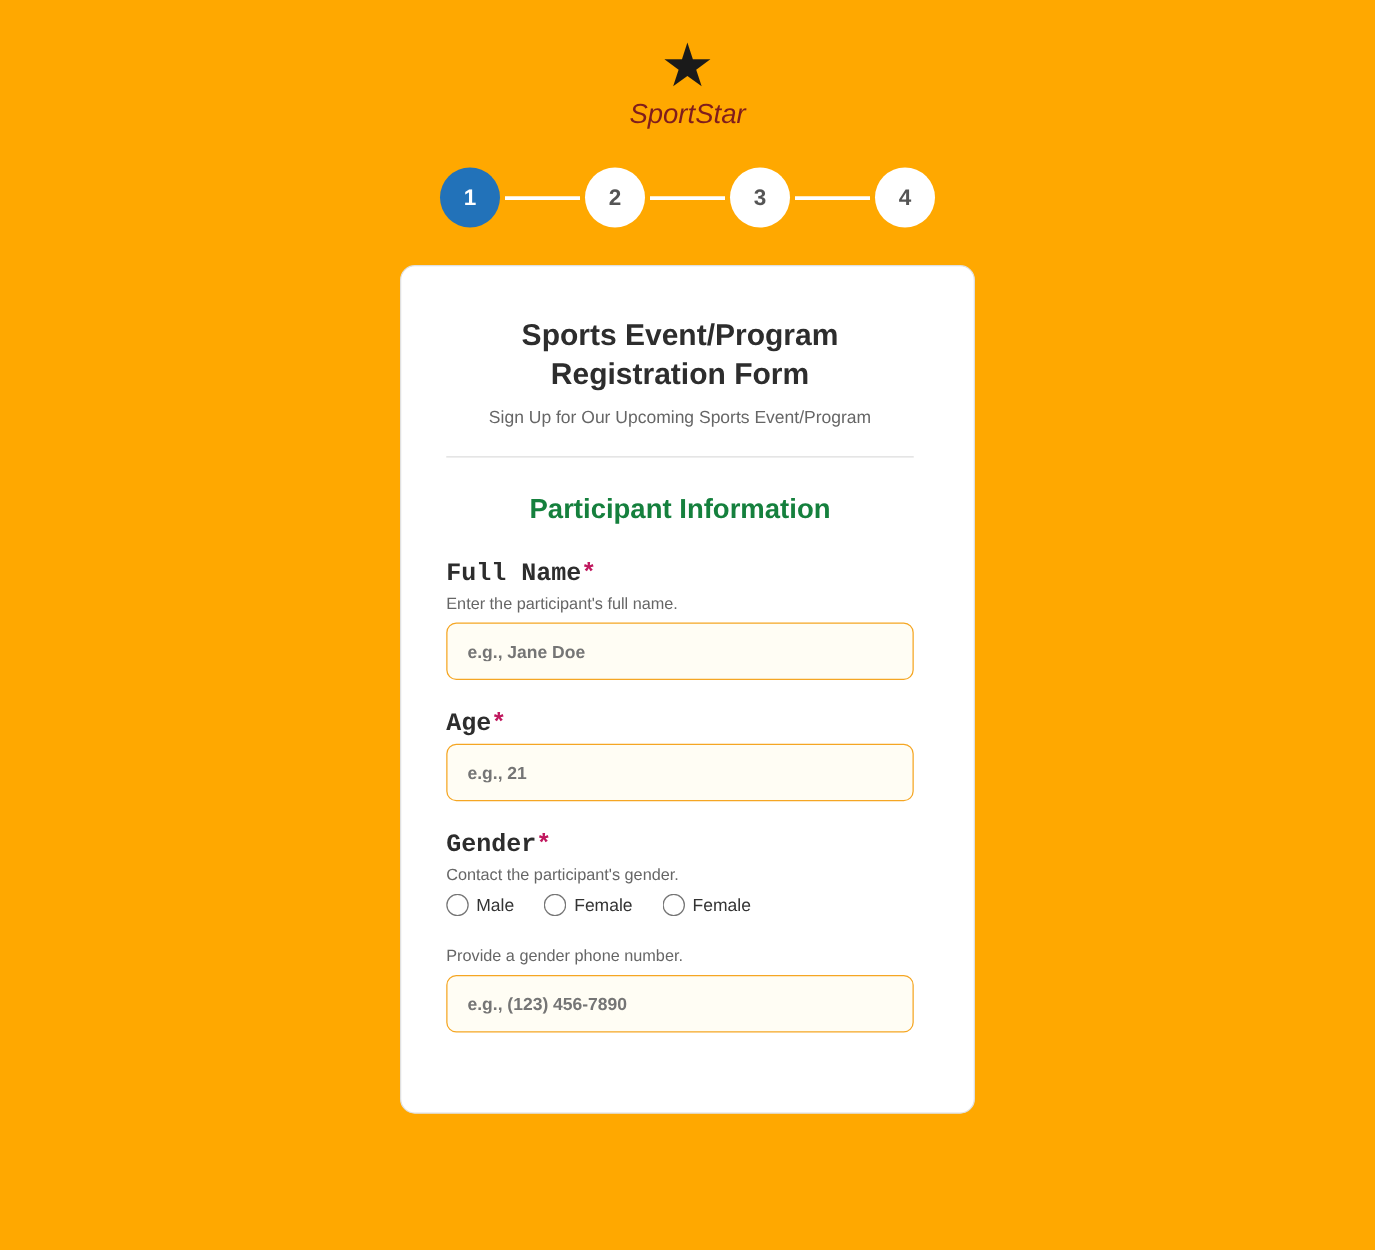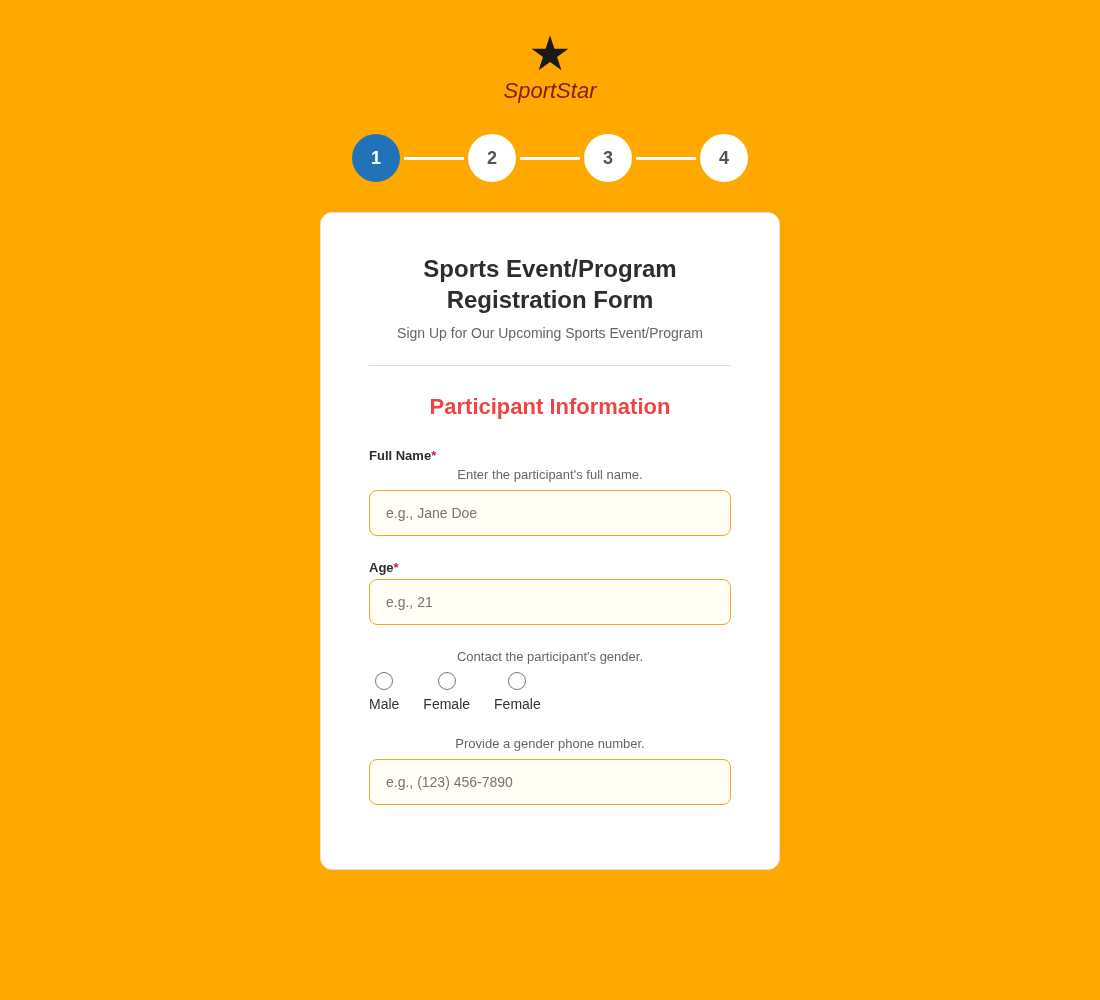--- a/index.html
+++ b/index.html
@@ -62,21 +62,21 @@
       height: 3px;
       background: white;
       margin: 0 4px;
     }
 
     
     .form-card {
       background: white;
       border-radius: 12px;
       width: 460px;
-      padding: 40px 48px 40px 48px;
+      padding: 40px 48px 40px 36px;
       border: 1px solid #e0e0e0;
     }
 
     .form-title {
       text-align: center;
       font-size: 24px;
       font-weight: bold;
       color: #2d2d2d;
       line-height: 1.3;
       margin-bottom: 10px;
@@ -93,72 +93,71 @@
     .divider {
       border: none;
       border-top: 1px solid #ddd;
       margin-bottom: 28px;
     }
 
     .section-title {
       text-align: center;
       font-size: 22px;
       font-weight: bold;
-      color: #ef4444;
+      color: #15803d;
       margin-bottom: 28px;
       font-family: Arial, sans-serif;
     }
 
     .field-group {
       margin-bottom: 24px;
     }
     .field-label {
-      font-size: 13px;
+      font-size: 20px;
       font-weight: bold;
       color: #2d2d2d;
-      font-family: Liberation Sans, sans-serif;
+      font-family: Liberation Mono, monospace;
       margin-bottom: 4px;
     }
     .required-star {
       color: #c0185e;
     }
     .field-hint {
       font-size: 13px;
       color: #666;
       font-family: Arial, sans-serif;
       margin-bottom: 8px;
-      text-align: center;
     }
     .form-input {
       width: 100%;
       padding: 14px 16px;
       border: 1.5px solid #f5a623;
       border-radius: 8px;
       background: #fffdf4;
       font-size: 14px;
       color: #7f1d1d;
       font-family: Arial, sans-serif;
       outline: none;
+      font-weight: bold;
     }
 
     
     .radio-group {
       display: flex;
       gap: 24px;
       align-items: center;
     }
     .radio-label {
       display: flex;
       align-items: center;
       gap: 6px;
       font-size: 14px;
       color: #333;
       font-family: Arial, sans-serif;
       cursor: pointer;
-      flex-direction: column;
     }
     .radio-input {
       width: 18px;
       height: 18px;
       accent-color: #2272B9;
       cursor: pointer;
     }
   </style>
 </head>
 <body>
@@ -196,20 +195,23 @@
   </div>
 
   <div class="field-group">
     <div class="field-label">
       <span>Age</span><span class="required-star">*</span>
     </div>
     <input class="form-input" type="text" placeholder="e.g., 21" style="">
   </div>
 
   <div class="field-group">
+    <div class="field-label">
+      <span>Gender</span><span class="required-star">*</span>
+    </div>
     <p class="field-hint">Contact the participant's gender.</p>
     <div class="radio-group">
       <label class="radio-label">
         <input class="radio-input" type="radio" name="gender" value="Male" style="">
         <span>Male</span>
       </label>
       <label class="radio-label">
         <input class="radio-input" type="radio" name="gender" value="Female" style="">
         <span>Female</span>
       </label>

